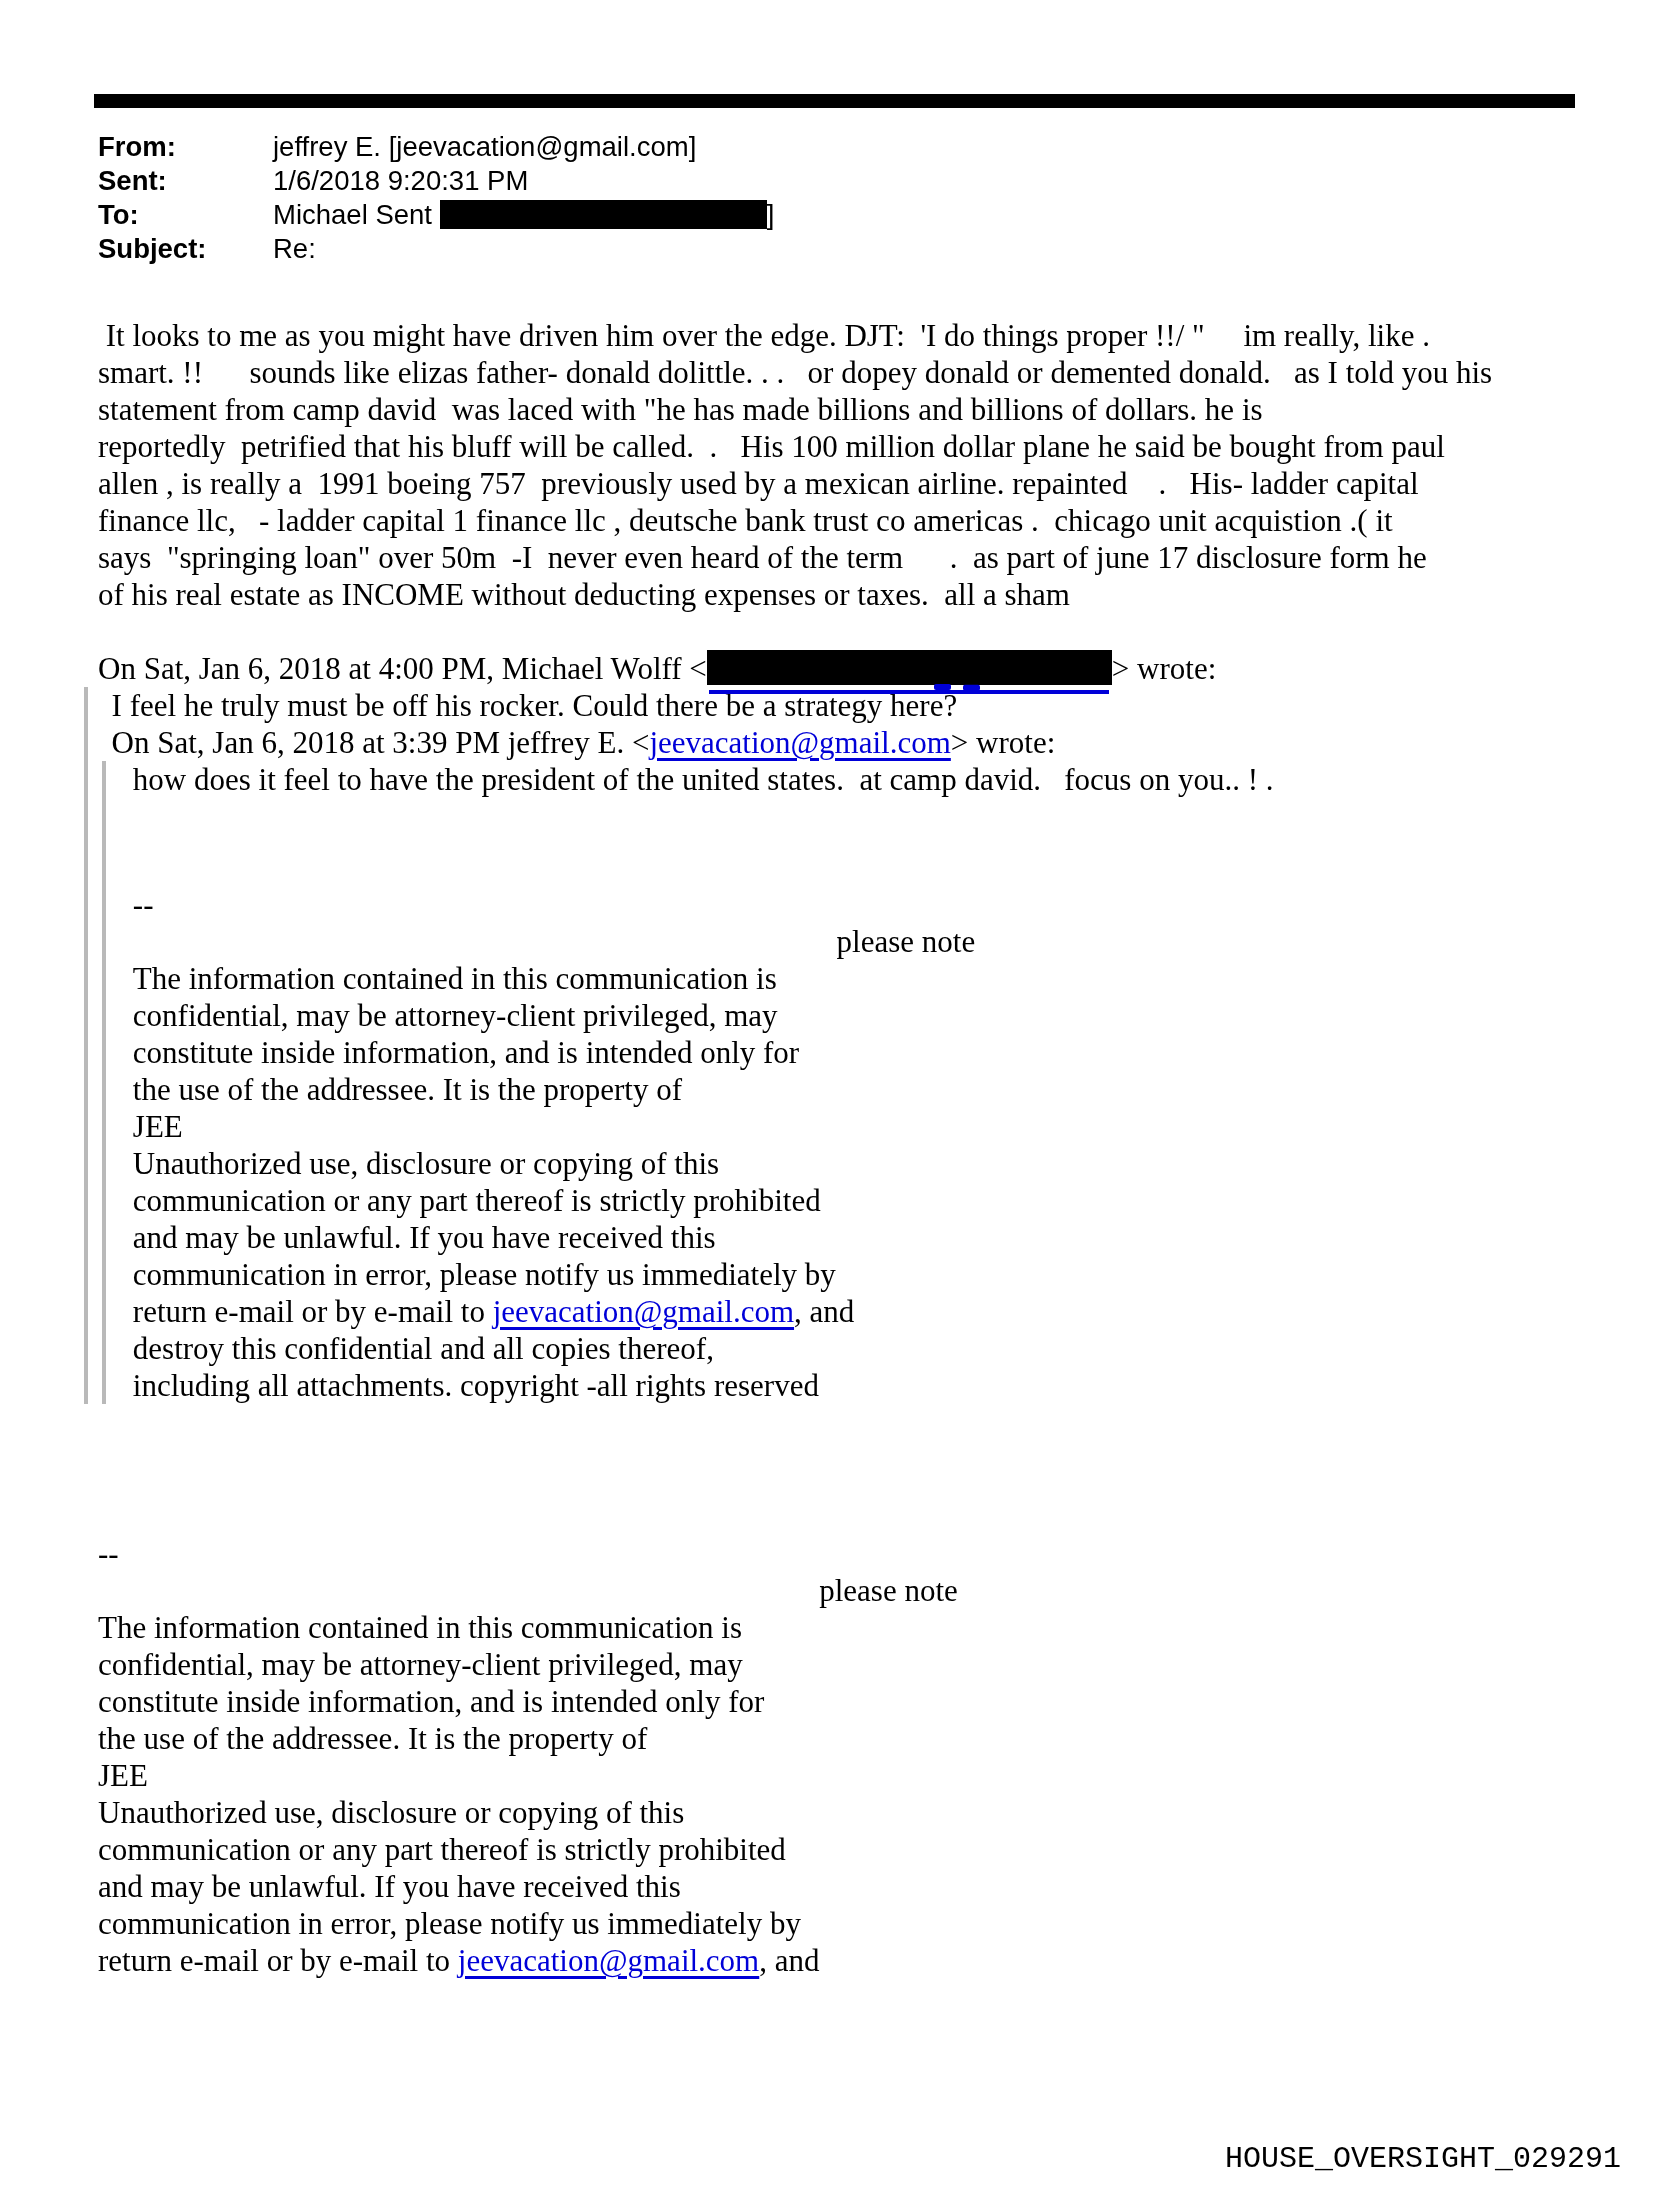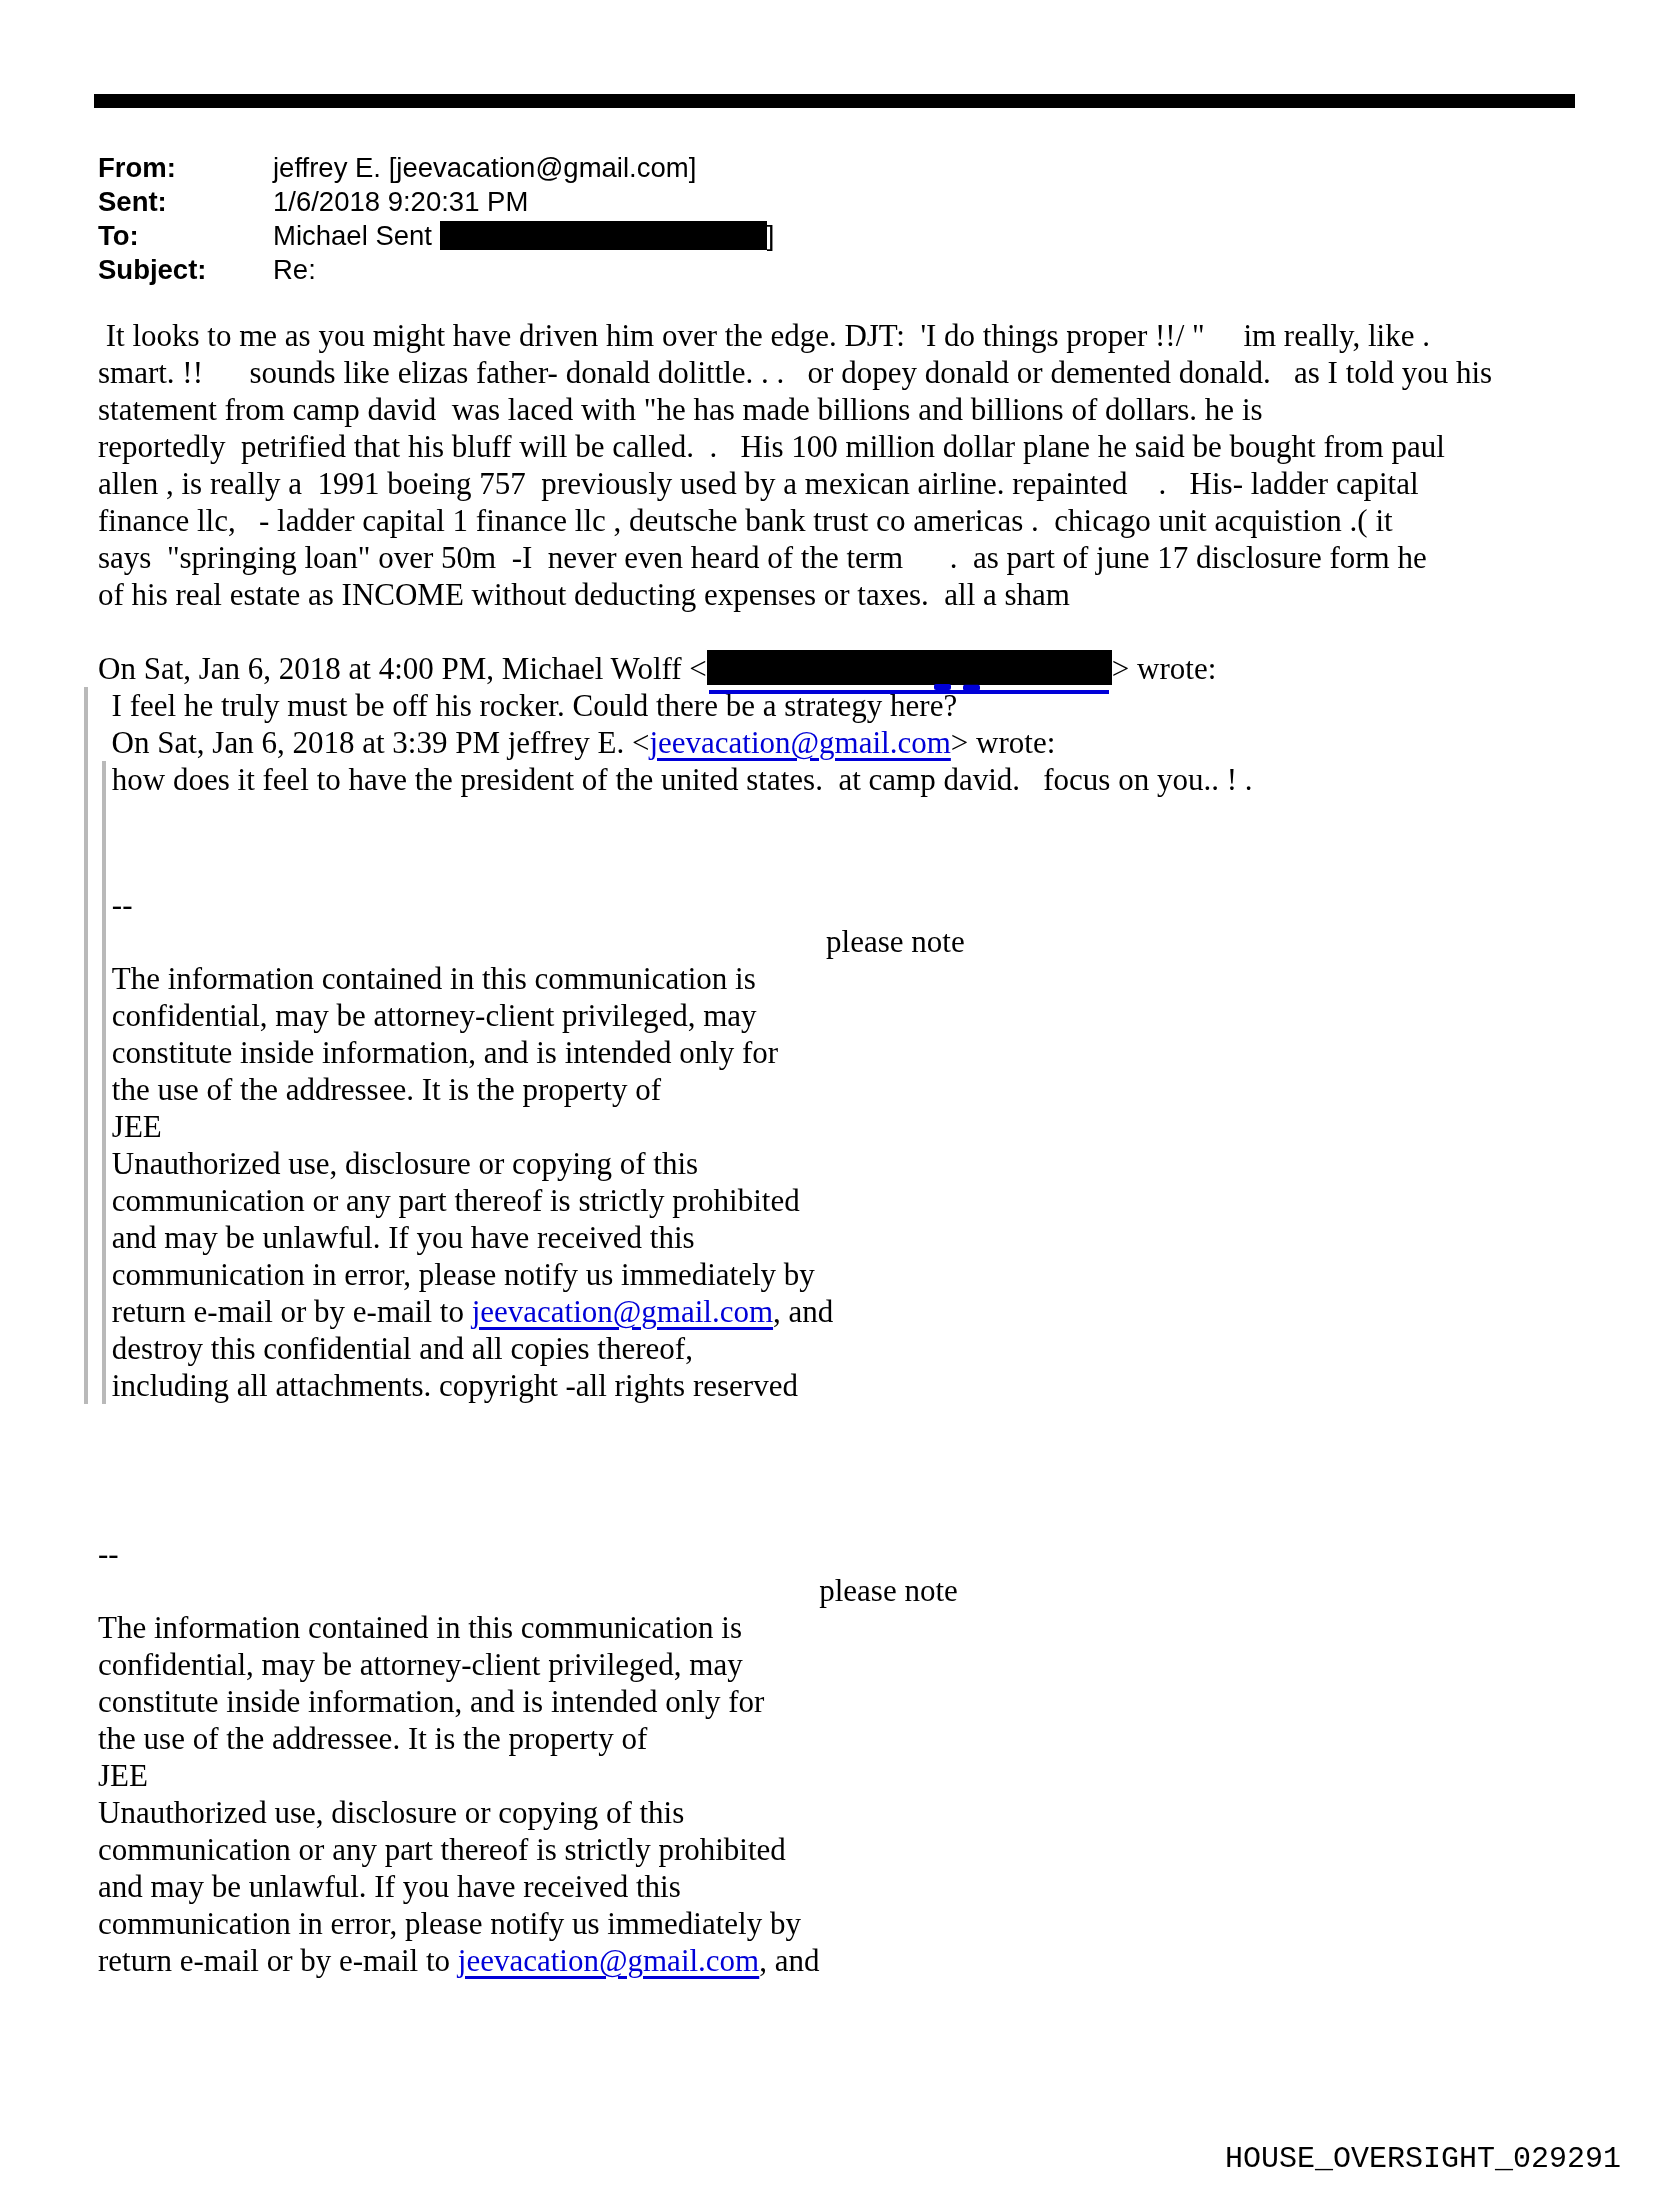--- a/index.html
+++ b/index.html
@@ -13,21 +13,21 @@
     overflow: hidden;
   }
   .top-rule {
     position: absolute;
     left: 94px; top: 94px;
     width: 1481px; height: 13.7px;
     background: var(--rule-color, #000);
   }
   .header {
     position: absolute;
-    left: 98px; top: 151px;
+    left: 98px; top: 130px;
     font-family: "Liberation Sans", sans-serif;
     font-size: 27.5px; line-height: 34px;
   }
   .hrow { display: flex; }
   .hlabel { font-weight: bold; width: 175px; flex: 0 0 175px; }
   .hvalue { white-space: pre; }
   .redact-sm {
     display: inline-block;
     width: 327px; height: 29px;
     background: var(--redact-color, #000);
@@ -41,21 +41,21 @@
   }
   .line { white-space: pre; min-height: 37px; }
   .quote1 {
     border-left: 4.6px solid var(--bar-color, #b9b9b9);
     margin-left: -14.4px;
     padding-left: 24px;
   }
   .quote2 {
     border-left: 4.6px solid var(--bar-color, #b9b9b9);
     margin-left: -9.8px;
-    padding-left: 6px;
+    padding-left: 27px;
   }
   .note-indent { padding-left: 69px; text-align: center; }
   .sp-para { height: 37px; }
   .sp-sig { height: 88px; }
   .sp-blocks { height: 131px; }
   .link {
     color: var(--link-color, #0000d8);
     text-decoration: underline;
     text-decoration-thickness: 2.6px;
     text-underline-offset: 5.2px;

